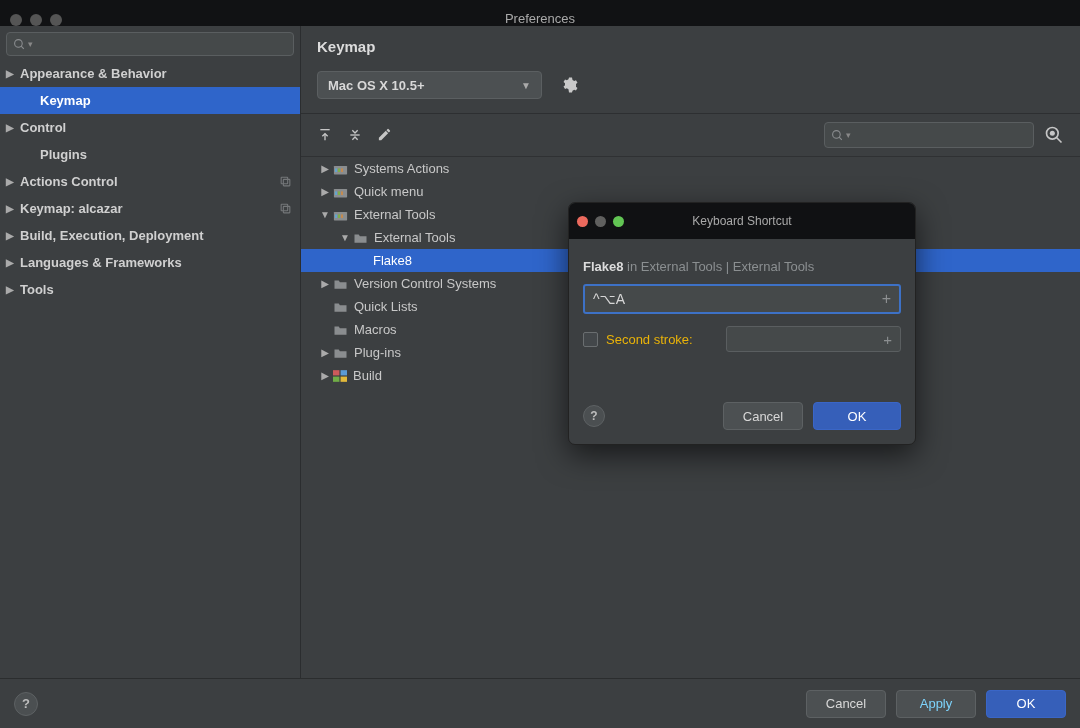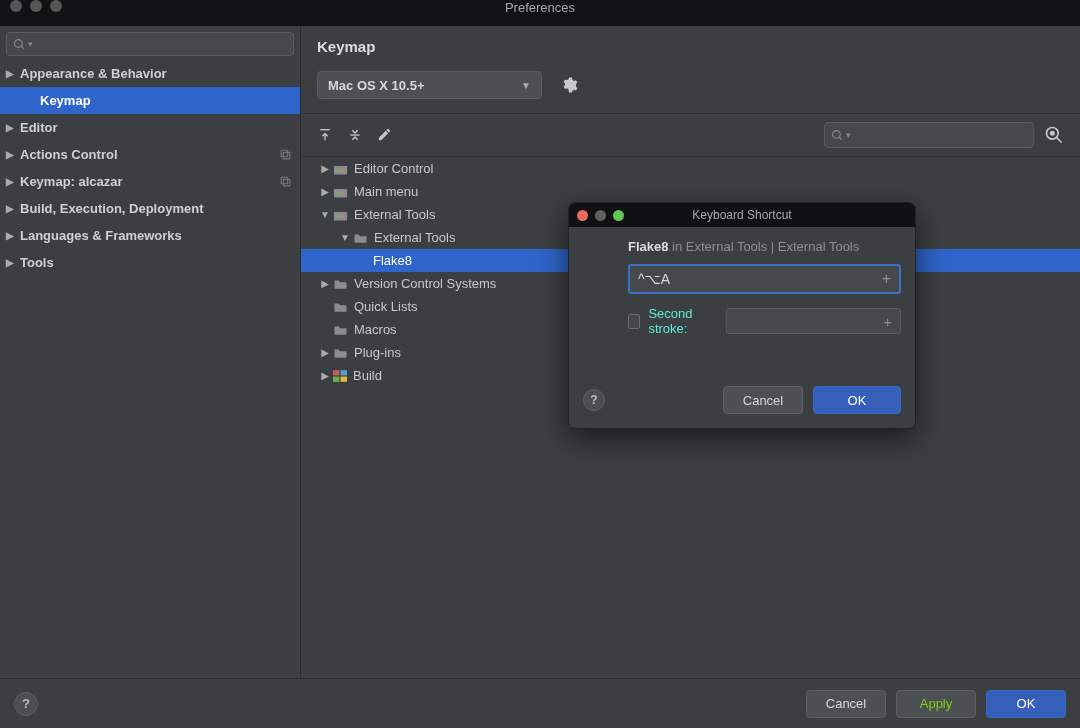--- a/index.html
+++ b/index.html
@@ -9,21 +9,21 @@
     font-family: -apple-system, "Helvetica Neue", Arial, sans-serif;
     font-size: 13px;
     color: #bbbbbb;
     overflow: hidden;
     position: relative;
   }
   .titlebar {
     height: 26px;
     background: #111214;
     display: flex;
-    align-items: flex-start;
+    align-items: flex-end;
     position: relative;
   }
   .traffic { display: flex; gap: 8px; margin-left: 10px; }
   .dot { width: 12px; height: 12px; border-radius: 50%; background: #555; }
   .wintitle {
     position: absolute; left: 0; right: 0; text-align: center;
     color: #a9a9a9; font-size: 13px;
   }
   .main {
     display: flex;
@@ -145,58 +145,58 @@
     height: 17px; min-width: 80px;
     border-radius: 4px;
     border: 1px solid #5d6163;
     background: #4c5052;
     color: #d8d8d8;
     display: flex; align-items: center; justify-content: center;
     padding: 13px 16px;
     font-size: 13px;
   }
   .btn.primary { background: #365fb9; border-color:#3a66c7; color:#fff; }
-  .btn.disabled { color:#84cc16; }
+  .btn.disabled { color:#7dd3fc; }
   
   .modal {
     position: absolute;
     left: 568px; top: 202px;
     width: 348px;
     background: #3c3f41;
     border: 1px solid #222;
     border-radius: 7px;
     box-shadow: 0 10px 30px rgba(0,0,0,0.6);
     overflow: hidden;
   }
   .modal-title {
-    height: 24px; background: #101113;
+    height: 36px; background: #101113;
     display:flex;align-items:center;position:relative;
   }
   .modal-title .traffic { margin-left: 8px; gap:7px;}
   .modal-title .traffic .d1{background:#ec6a5e;width:11px;height:11px;border-radius:50%;}
   .modal-title .traffic .d2{background:#60605f;width:11px;height:11px;border-radius:50%;}
   .modal-title .traffic .d3{background:#62c554;width:11px;height:11px;border-radius:50%;}
   .modal-title .mt { position:absolute;left:0;right:0;text-align:center;color:#a9a9a9;font-size:12px;}
-  .modal-body { padding: 12px 14px 10px 14px; margin-left: 45px; }
+  .modal-body { padding: 20px 14px 10px 14px; }
   .crumb { color:#8b8f91; font-size:13px; margin-bottom:10px;}
   .crumb b { color:#dcdcdc; font-weight:700;}
   .shortcut-field {
     height: 30px;
     border: 2px solid #3d71c6;
     border-radius: 3px;
     background: #45494a;
     display:flex;align-items:center;padding:0 8px;
     color:#d6d6d6; font-size:14px;
   }
   .shortcut-field .plus { margin-left:auto;color:#8c8f91;font-size:16px;}
   .second-row { display:flex;align-items:center; gap:8px; margin-top:12px;}
   .checkbox {
     width:15px;height:15px;border:1px solid #6a6e70;border-radius:2px;background:#43474a;
   }
-  .second-label{color:#5eead4;}
+  .second-label{color:#eab308;}
   .second-field{
     flex:0 0 175px; margin-left:auto; height:26px;
     border:1px solid #5a5e60;border-radius:3px;background:#45494a;
     display:flex;align-items:center;padding:0 8px;color:#8c8f91;
   }
   .second-field .plus{margin-left:auto;font-size:15px;}
   .modal-actions {
     display:flex; align-items:center; padding: 40px 14px 14px 14px; gap:10px;
   }
   .modal-actions .help2{
@@ -230,21 +230,24 @@
     <div class="side-list" id="side-list">
         <div class="side-item">
           <span class="tri">▶</span>
           <span>Appearance &amp; Behavior</span>
         </div>
         <div class="side-item selected child">
           <span>Keymap</span>
         </div>
         <div class="side-item">
           <span class="tri">▶</span>
-          <span>Editor</span>
+          <span>Control</span>
+        </div>
+        <div class="side-item child">
+          <span>Plugins</span>
         </div>
         <div class="side-item">
           <span class="tri">▶</span>
           <span>Actions Control</span>
           <span class="copyicon">
             <svg width="13" height="13" viewBox="0 0 24 24" fill="none" stroke="#9a9d9f" stroke-width="2">
               <rect x="8" y="8" width="12" height="12" rx="1"></rect>
               <rect x="4" y="4" width="12" height="12" rx="1"></rect>
             </svg>
           </span>
@@ -332,33 +335,33 @@
         <div class="tree-row indent1">
           <span class="tri">▶</span>
           <span class="foldericon">
             <svg width="15" height="12" viewBox="0 0 24 20">
               <rect x="1" y="5" width="22" height="14" rx="1" fill="#8a8d8f"></rect>
               <rect x="3" y="9" width="3" height="6" fill="#5fa8d3"></rect>
               <rect x="8" y="9" width="3" height="6" fill="#7cb342"></rect>
               <rect x="13" y="9" width="3" height="6" fill="#c98b4a"></rect>
             </svg>
           </span>
-          <span>Editor Control</span>
+          <span>Systems Actions</span>
         </div>
         <div class="tree-row indent1">
           <span class="tri">▶</span>
           <span class="foldericon">
             <svg width="15" height="12" viewBox="0 0 24 20">
               <rect x="1" y="5" width="22" height="14" rx="1" fill="#8a8d8f"></rect>
               <rect x="3" y="9" width="3" height="6" fill="#5fa8d3"></rect>
               <rect x="8" y="9" width="3" height="6" fill="#7cb342"></rect>
               <rect x="13" y="9" width="3" height="6" fill="#c98b4a"></rect>
             </svg>
           </span>
-          <span>Main menu</span>
+          <span>Quick menu</span>
         </div>
         <div class="tree-row indent1">
           <span class="tri">▼</span>
           <span class="foldericon">
             <svg width="15" height="12" viewBox="0 0 24 20">
               <rect x="1" y="5" width="22" height="14" rx="1" fill="#8a8d8f"></rect>
               <rect x="3" y="9" width="3" height="6" fill="#5fa8d3"></rect>
               <rect x="8" y="9" width="3" height="6" fill="#7cb342"></rect>
               <rect x="13" y="9" width="3" height="6" fill="#c98b4a"></rect>
             </svg>

